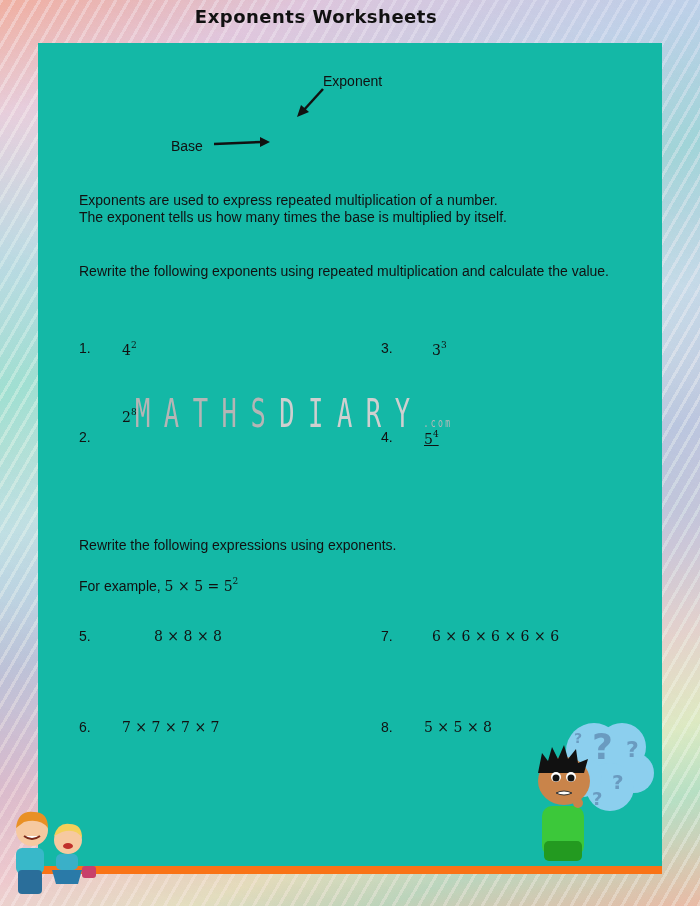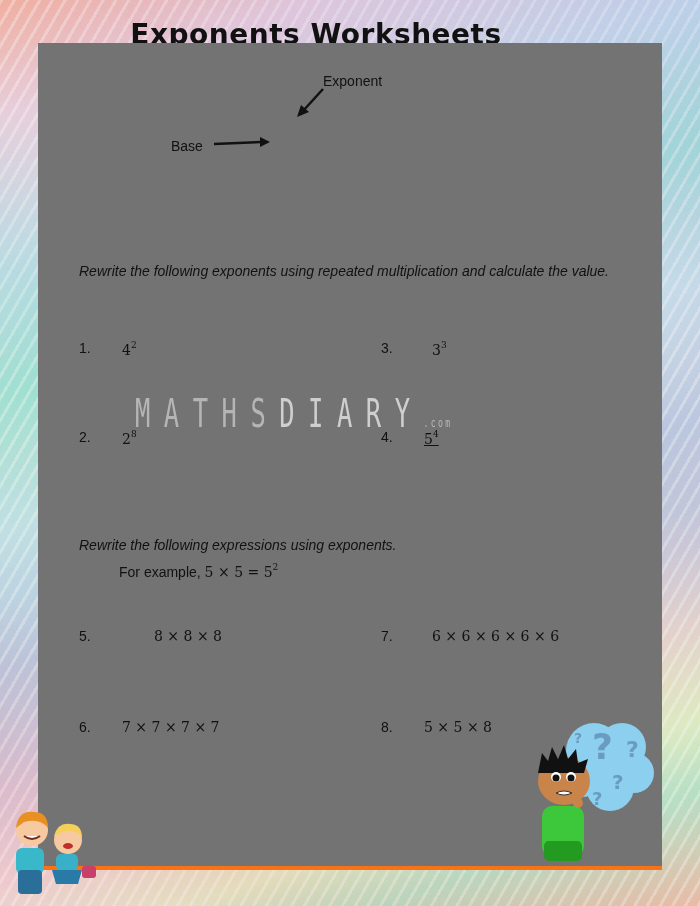--- a/index.html
+++ b/index.html
@@ -10,36 +10,36 @@
       repeating-linear-gradient(120deg, rgba(255,255,255,0.35) 0 3px, rgba(255,255,255,0) 3px 11px),
       linear-gradient(160deg, #f6b9a6 0%, #e9d3e4 10%, #cfe0ee 22%, #a9e3df 34%, #c9e4f1 46%, #c3cbe8 58%, #dccbe4 68%, #f1d5d9 76%, #e6eed0 84%, #bfe4cf 90%, #f3c3b1 100%);
   }
   .bg-overlay {
     position: absolute; inset: 0;
     background:
       linear-gradient(200deg, rgba(196,206,240,0.7) 0%, rgba(230,200,220,0.5) 20%, rgba(240,220,200,0.3) 32%, rgba(170,230,210,0.5) 45%, rgba(220,240,190,0.5) 60%, rgba(200,230,200,0.4) 72%, rgba(245,180,160,0.5) 90%, rgba(240,200,210,0.4) 100%);
     mix-blend-mode: multiply; opacity: 0.55;
   }
   .title {
-    position: absolute; top: 18px; left: 0; width: 632px; text-align: center;
-    font-family: "DejaVu Sans", sans-serif; font-weight: bold; font-size: 28px; color: #111;
+    position: absolute; top: 6px; left: 0; width: 632px; text-align: center;
+    font-family: "DejaVu Sans", sans-serif; font-weight: bold; font-size: 18px; color: #111;
     letter-spacing: 0.5px;
   }
   .page {
     position: absolute; left: 38px; top: 43px; width: 624px; height: 823px;
-    background: #737373;
-    border-bottom: 4px solid #f97316;
+    background: #14b8a6;
+    border-bottom: 8px solid #f97316;
   }
   .abs { position: absolute; }
   .diagram-label { font-size: 14px; color: #111; }
   .math { font-family: "DejaVu Serif", serif; color: #111; }
   .big-eq { font-size: 25px; }
   .big-eq sup { font-size: 16px; vertical-align: 11px; }
   .para { font-size: 14px; color: #111; line-height: 17px; }
-  .italic { font-style: italic; }
+  .italic { }
   .q-num { font-size: 14px; color: #111; }
   .q-expr { font-family: "DejaVu Serif", serif; font-size: 14px; color: #111; }
   .q-expr sup { font-size: 9px; vertical-align: 7px; }
   .example-math { font-family: "DejaVu Serif", serif; font-size: 14px; }
   .example-math sup { font-size: 9px; vertical-align: 7px; }
   .watermark {
     position: absolute; left: 135px; top: 390px; width: 420px;
     font-family: "DejaVu Sans Mono", monospace; font-size: 34px; color: #b5b5b5;
     letter-spacing: 18px; transform: scaleY(1.15) scaleX(0.75); transform-origin: left top;
     white-space: nowrap;
@@ -60,37 +60,41 @@
   <svg class="abs" style="left:255px; top:42px;" width="40" height="34">
     <line x1="30" y1="4" x2="10" y2="26" stroke="#111" stroke-width="2.5"></line>
     <polygon points="4,32 8,20 16,27" fill="#111"></polygon>
   </svg>
   <div class="abs diagram-label" style="left:133px; top:95px;">Base</div>
   <svg class="abs" style="left:174px; top:93px;" width="62" height="14">
     <line x1="2" y1="8" x2="50" y2="6" stroke="#111" stroke-width="2.5"></line>
     <polygon points="58,6 48,1 48,11" fill="#111"></polygon>
   </svg>
 
+  <div class="abs para" style="left:41px; top:149px;">
+    <div>Exponents are used to express repeated multiplication of a number.</div>
+    <div>The exponent tells us how many times the base is multiplied by itself.</div>
+  </div>
 
   <div class="abs para italic" style="left:41px; top:220px;">Rewrite the following exponents using repeated multiplication and calculate the value.</div>
 
   <div class="abs q-num" style="left:41px; top:297px;">1.</div>
   <div class="abs q-expr" style="left:84px; top:297px;"><span>4</span><sup>2</sup></div>
 
   <div class="abs q-num" style="left:41px; top:386px;">2.</div>
-  <div class="abs q-expr" style="left:84px; top:386px;"><span>2</span><sup>8</sup></div>
+  <div class="abs q-expr" style="left:84px; top:364px;"><span>2</span><sup>8</sup></div>
 
   <div class="abs q-num" style="left:343px; top:297px;">3.</div>
   <div class="abs q-expr" style="left:394px; top:297px;"><span>3</span><sup>3</sup></div>
 
   <div class="abs q-num" style="left:343px; top:386px;">4.</div>
   <div class="abs q-expr" style="left:386px; top:386px;text-decoration:underline;"><span>5</span><sup>4</sup></div>
 
   <div class="abs para italic" style="left:41px; top:494px;">Rewrite the following expressions using exponents.</div>
-  <div class="abs para" style="left:41px; top:516px; white-space:nowrap;margin-left:40px;">
+  <div class="abs para" style="left:41px; top:530px; white-space:nowrap;">
     <span>For example,</span>
     <span class="example-math"><span>5 × 5 = 5</span><sup>2</sup></span>
   </div>
 
   <div class="abs q-num" style="left:41px; top:585px;">5.</div>
   <div class="abs q-expr" style="left:84px; top:585px;margin-left:32px;">8 × 8 × 8</div>
   <div class="abs q-num" style="left:41px; top:676px;">6.</div>
   <div class="abs q-expr" style="left:84px; top:676px;">7 × 7 × 7 × 7</div>
   <div class="abs q-num" style="left:343px; top:585px;">7.</div>
   <div class="abs q-expr" style="left:394px; top:585px;">6 × 6 × 6 × 6 × 6</div>

